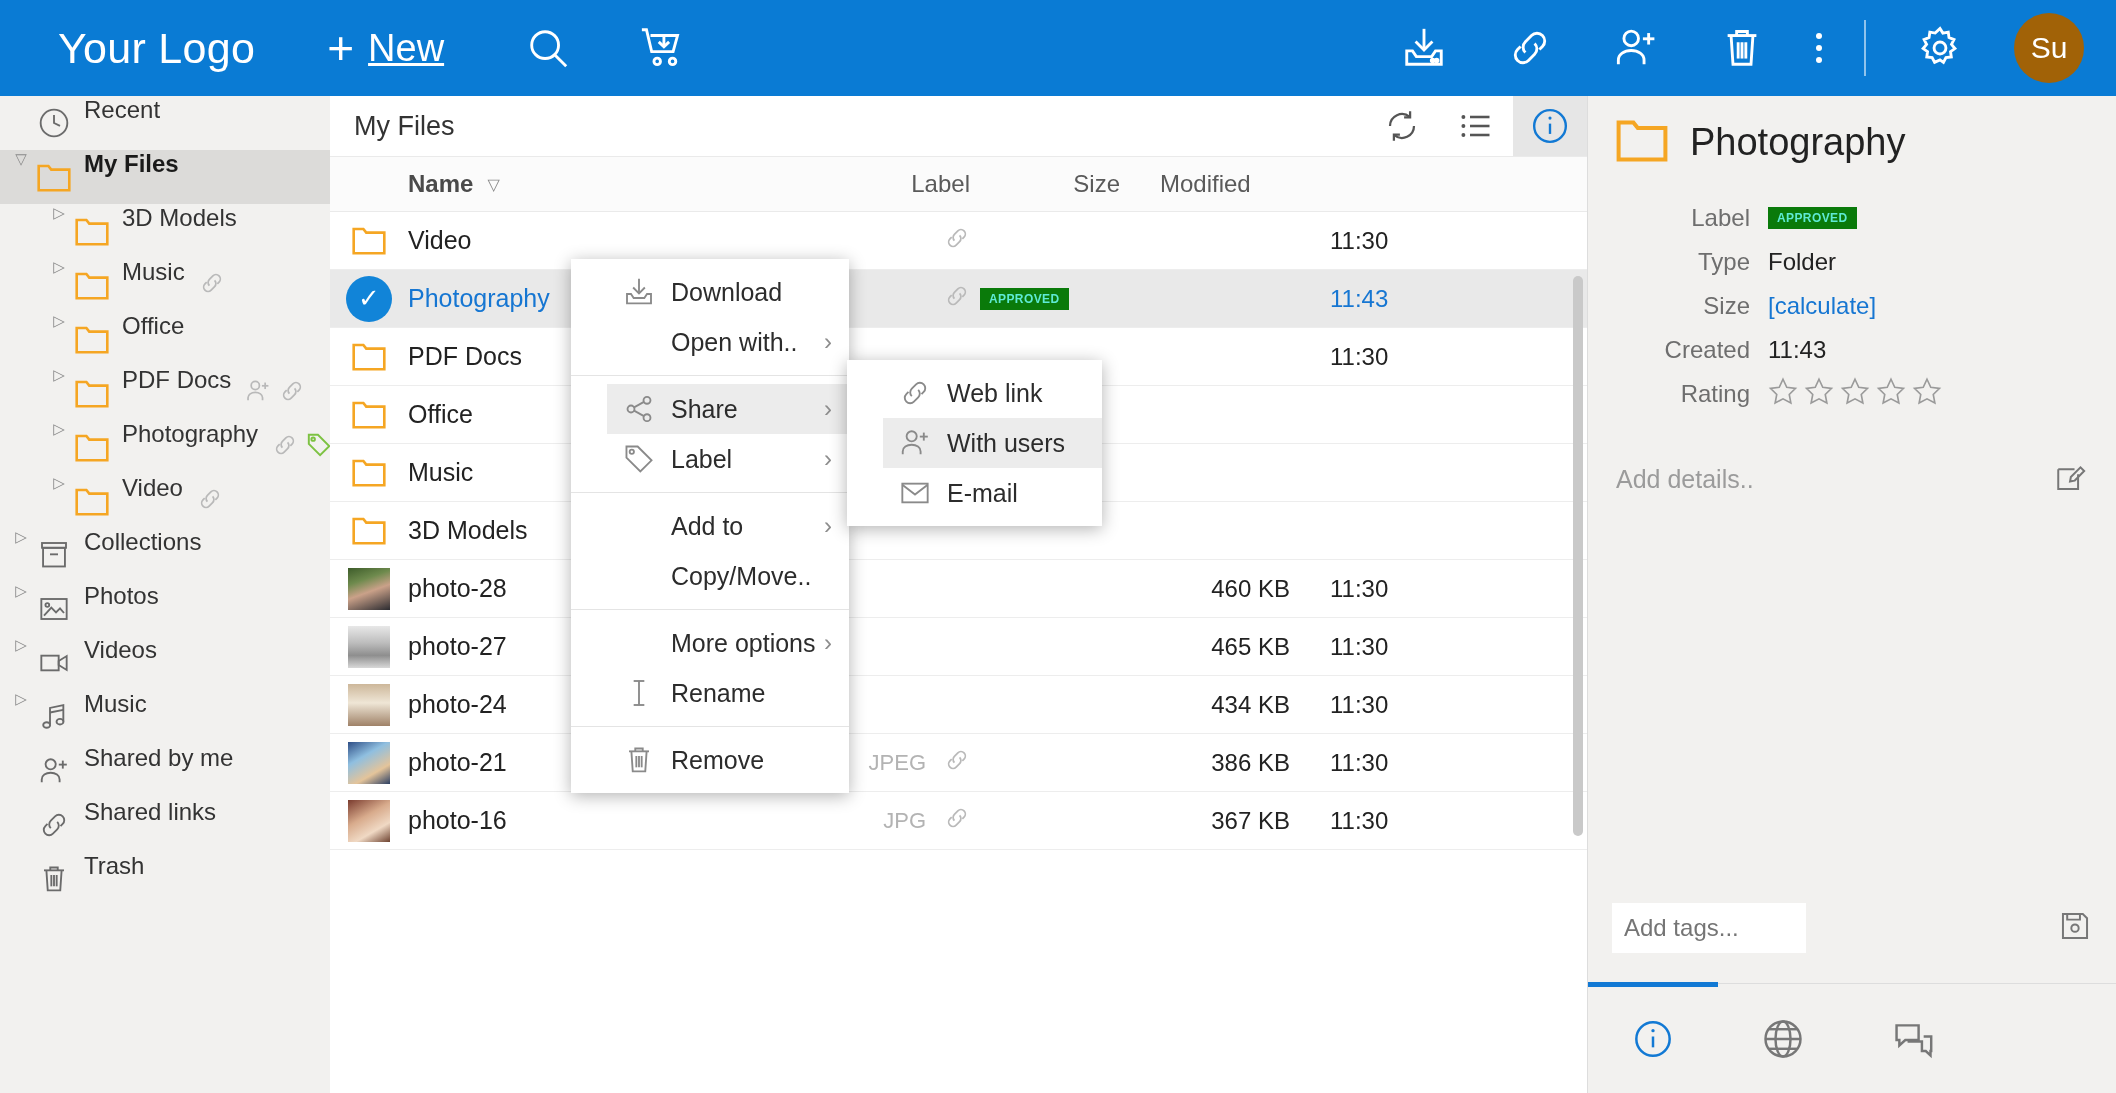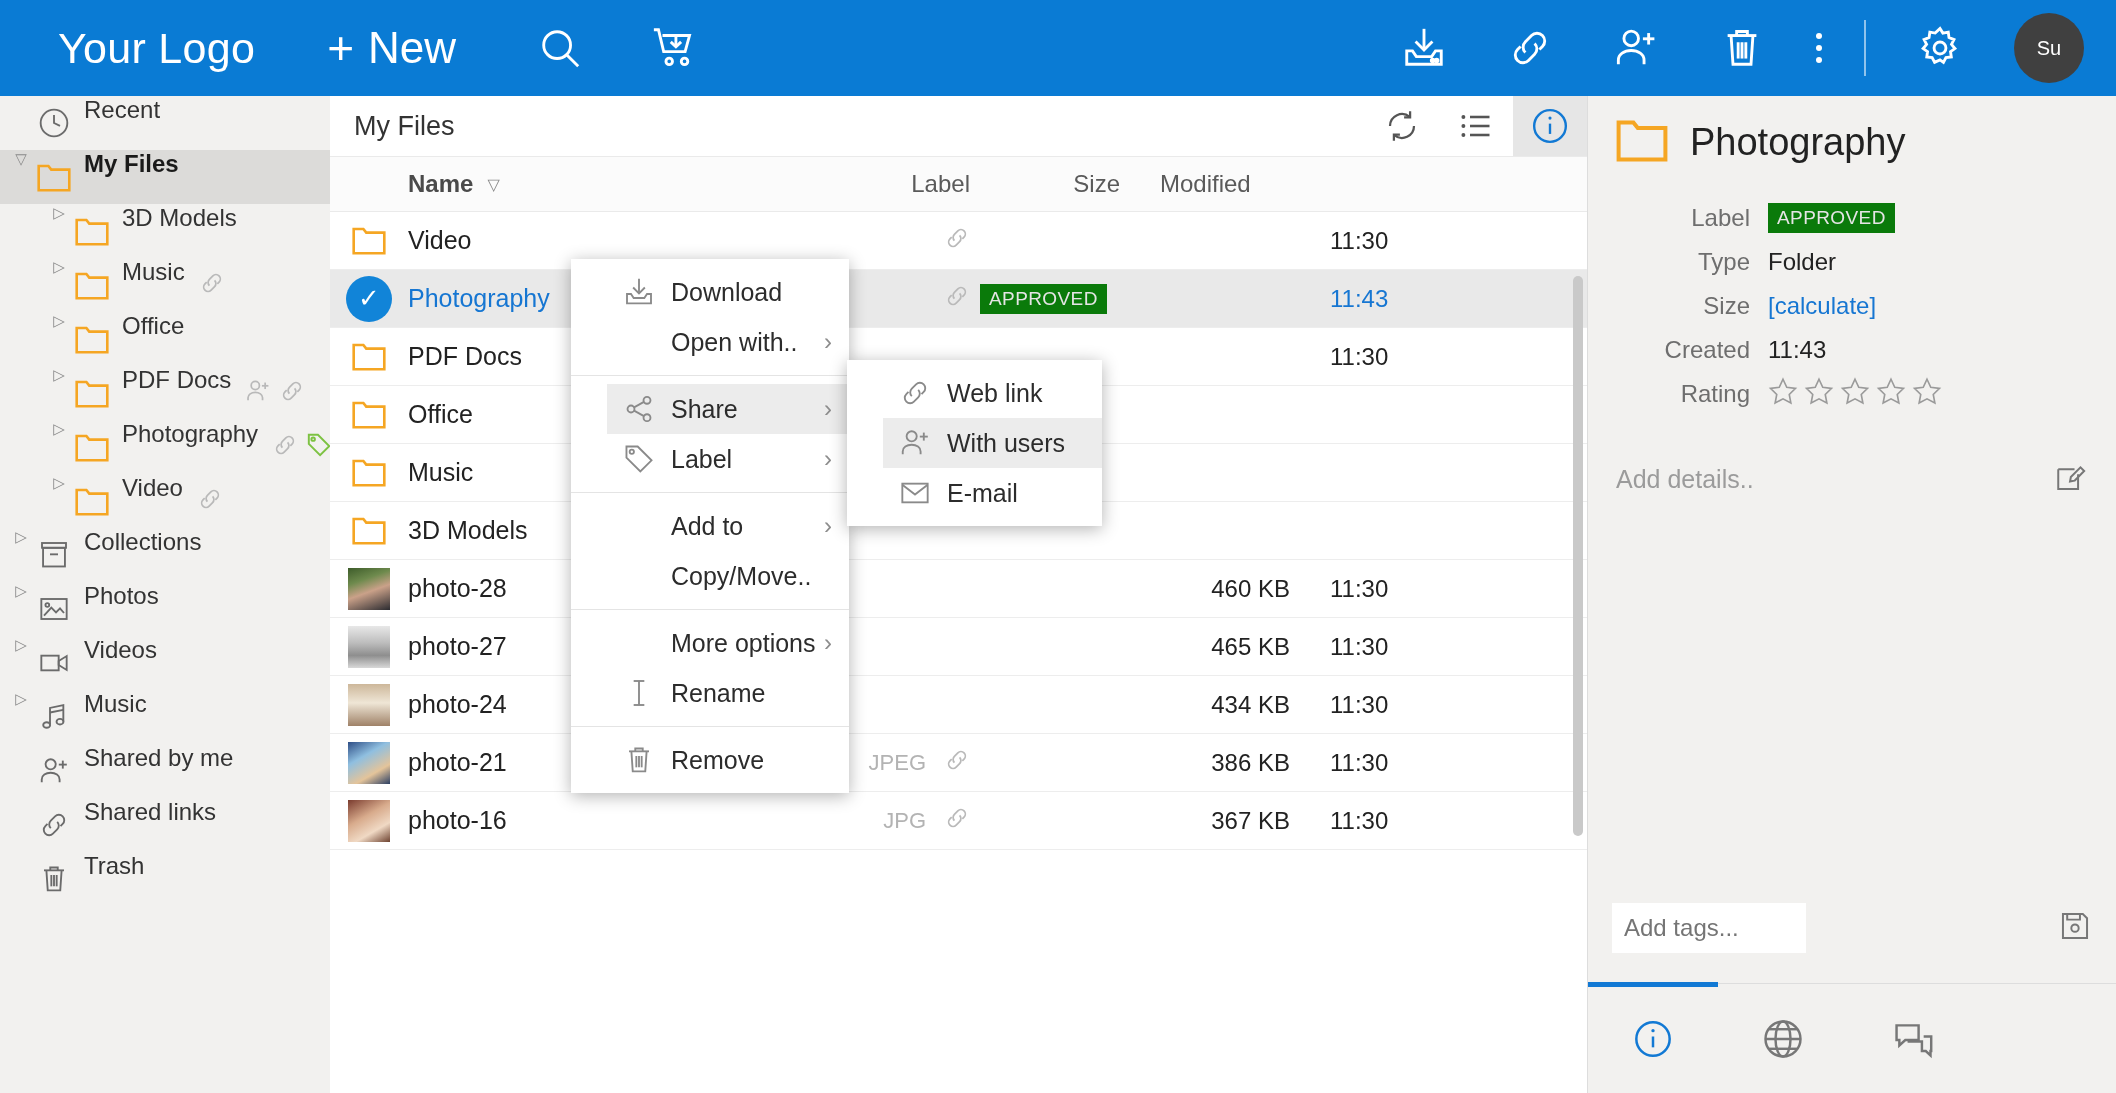--- a/index.html
+++ b/index.html
@@ -17,34 +17,34 @@
   }
   .logo {
     color: #fff; font-size: 43px; font-weight: 400;
     margin-left: 58px; letter-spacing: .3px; white-space: nowrap;
   }
   .new-btn {
     display: flex; align-items: center; gap: 14px;
     margin-left: 72px; color: #fff; cursor: pointer;
   }
   .new-btn .plus { font-size: 46px; line-height: 1; font-weight: 300; }
-  .new-btn .lbl { font-size: 44px; }
+  .new-btn .lbl { font-size: 38px; text-decoration: underline; }
   .tb-icon {
     width: 64px; height: 64px; display: flex; align-items: center; justify-content: center;
     cursor: pointer; flex: 0 0 auto;
   }
   .tb-icon svg { display: block; }
   .hdr-search { margin-left: 72px; }
   .hdr-cart { margin-left: 50px; }
   .hdr-spacer { flex: 1 1 auto; }
   .hdr-right { display: flex; align-items: center; gap: 42px; padding-right: 32px; }
   .vdiv { width: 2px; height: 56px; background: rgba(255,255,255,.55); }
   .avatar {
     width: 70px; height: 70px; border-radius: 50%;
-    background: #404040; color: #fff; font-size: 20px;
+    background: #a16207; color: #fff; font-size: 30px;
     display: flex; align-items: center; justify-content: center;
     cursor: pointer; flex: 0 0 auto;
   }
   .dots { display: flex; flex-direction: column; gap: 6px; align-items: center; cursor: pointer; }
   .dots i { width: 6px; height: 6px; background: #fff; border-radius: 50%; display: block; }
 
   
   .sidebar {
     position: absolute; left: 0; top: 96px; width: 330px; height: 997px;
     background: #f2f1ef; overflow: hidden;
@@ -99,21 +99,21 @@
   .row .r-ico { width: 78px; display: flex; align-items: center; justify-content: center; flex: 0 0 auto; }
   .row .r-name { width: 392px; white-space: nowrap; overflow: hidden; }
   .row.sel .r-name { color: #1676d2; }
   .row .r-mid { width: 170px; display: flex; align-items: center; justify-content: flex-end; gap: 18px; }
   .row .r-type { color: #b3b3b3; font-size: 22px; }
   .row .r-label { width: 170px; display: flex; justify-content: flex-start; padding-left: 10px; }
   .row .r-size { width: 150px; text-align: right; font-size: 24px; }
   .row .r-mod { width: 210px; padding-left: 40px; font-size: 24px; }
   .row.sel .r-mod { color: #1676d2; }
   .chip {
-    background: #0a7a0a; color: #e5e5e5; font-size: 19px; font-weight: normal;
+    background: #0a7a0a; color: #5eead4; font-size: 12px; font-weight: bold;
     padding: 4px 9px; letter-spacing: .4px;
   }
   .thumb { width: 42px; height: 42px; object-fit: cover; display: block; }
   .check {
     width: 46px; height: 46px; border-radius: 50%; background: #1184d8;
     display: flex; align-items: center; justify-content: center; color: #fff; font-size: 26px;
   }
   .scrollbar {
     position: absolute; right: 4px; top: 180px; width: 10px; height: 560px;
     background: #c9c9c9; border-radius: 5px;

